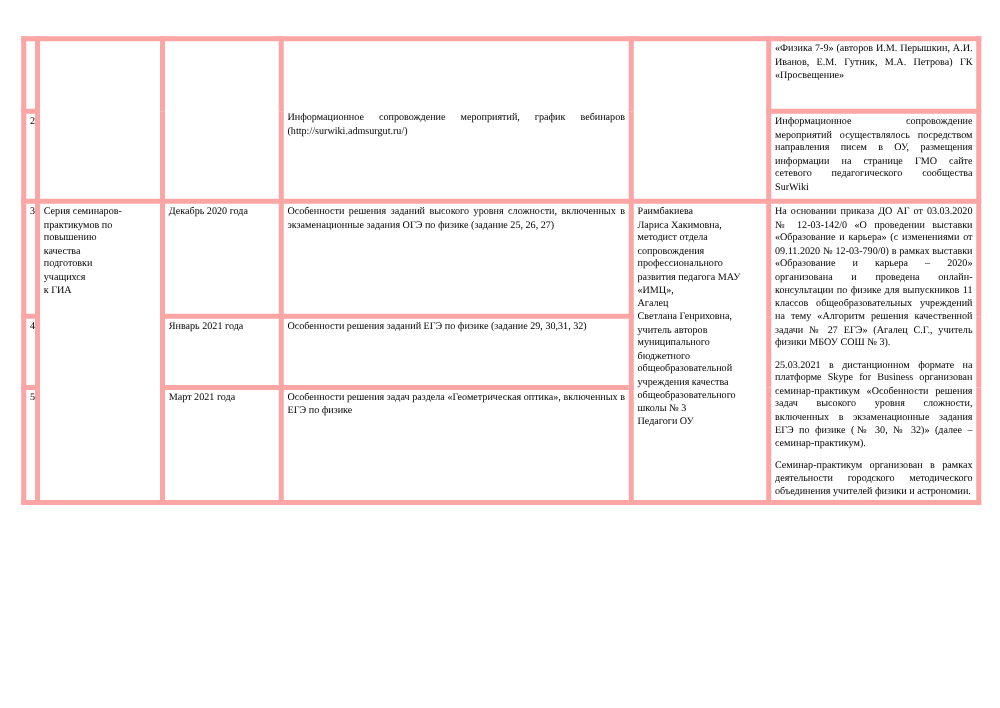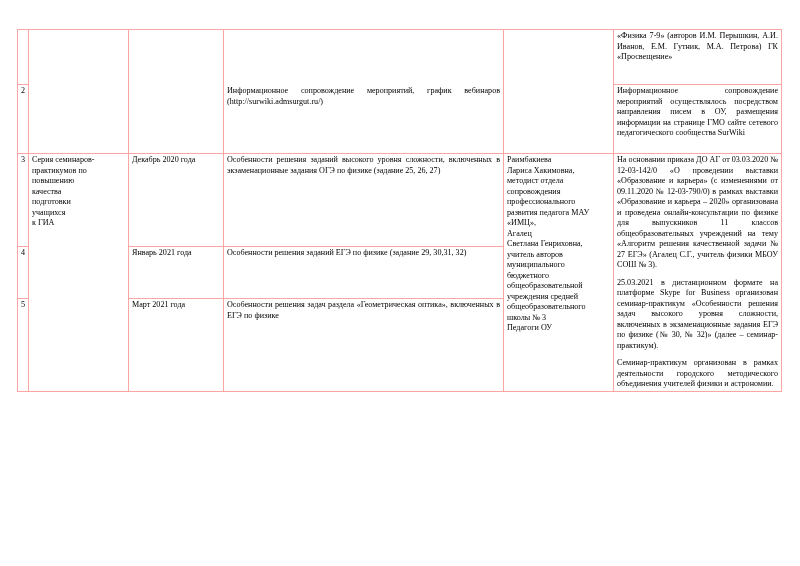--- a/index.html
+++ b/index.html
@@ -24,21 +24,21 @@
     position: absolute;
     left: 17px;
     top: 29px;
     width: 764px;
     border-collapse: collapse;
     table-layout: fixed;
     font-size: 8.1px;
     line-height: 1.30;
   }
   table.doc-table td {
-    border: 1px solid #fca5a5;
+    border: 4px solid #fca5a5;
     padding: 1px 3px 1px 3px;
     vertical-align: top;
     text-align: justify;
     text-align-last: left;
     hyphens: none;
   }
   td.num {
     text-align: center;
     text-align-last: center;
     vertical-align: top;
@@ -123,21 +123,21 @@
           <div>сопровождения</div>
           <div>профессионального</div>
           <div>развития педагога МАУ</div>
           <div>«ИМЦ»,</div>
           <div>Агалец</div>
           <div>Светлана Генриховна,</div>
           <div>учитель авторов</div>
           <div>муниципального</div>
           <div>бюджетного</div>
           <div>общеобразовательной</div>
-          <div>учреждения средней</div>
+          <div>учреждения качества</div>
           <div>общеобразовательного</div>
           <div>школы № 3</div>
           <div>Педагоги ОУ</div>
         </td>
         <td class="jstretch" rowspan="3">
           <p class="para">На основании приказа ДО АГ от 03.03.2020 № 12-03-142/0 «О проведении выставки «Образование и карьера» (с изменениями от 09.11.2020 № 12-03-790/0) в рамках выставки «Образование и карьера – 2020» организована и проведена онлайн-консультации по физике для выпускников 11 классов общеобразовательных учреждений на тему «Алгоритм решения качественной задачи № 27 ЕГЭ» (Агалец С.Г., учитель физики МБОУ СОШ № 3).</p>
           <p class="para">25.03.2021 в дистанционном формате на платформе Skype for Business организован семинар-практикум «Особенности решения задач высокого уровня сложности, включенных в экзаменационные задания ЕГЭ по физике (№ 30, № 32)» (далее – семинар-практикум).</p>
           <p class="para">Семинар-практикум организован в рамках деятельности городского методического объединения учителей физики и астрономии.</p>
         </td>
       </tr>

